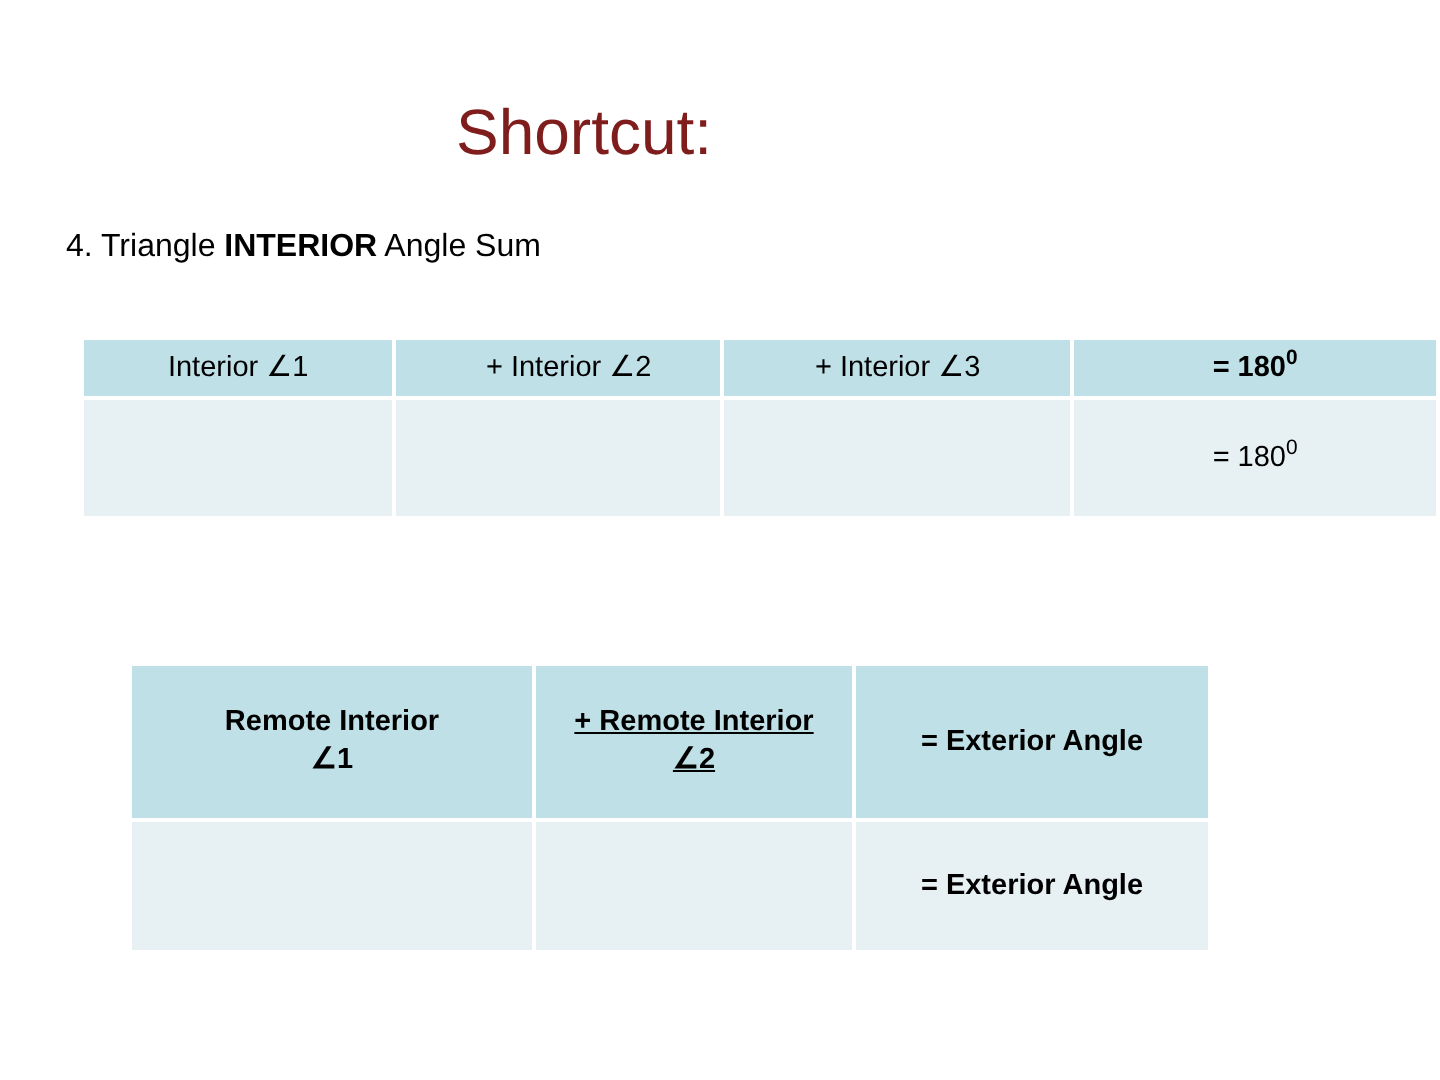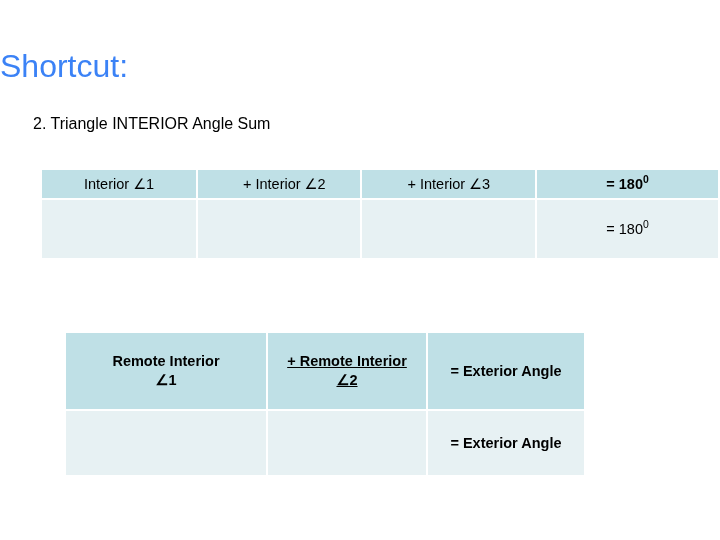--- a/index.html
+++ b/index.html
@@ -22,40 +22,40 @@
     width: 720px;
     height: 540px;
   }
 
   
   .slide-title {
     position: absolute;
     left: 0;
     top: 46px;
     width: 584px;
-    text-align: left;
+    text-align: center;
     font-size: 32px;
     font-weight: normal;
     line-height: 40px;
     letter-spacing: 0px;
-    color: #3b82f6;
+    color: #7f1d1d;
   }
 
   
   .section-heading {
     position: absolute;
     font-size: 16px;
     font-weight: normal;
     line-height: 20px;
     color: #000000;
     white-space: nowrap;
   }
   #heading-1 { left: 33px; top: 114px; }
   #heading-2 { left: 68px; top: 285px; }
-  .section-heading b { font-weight: normal; }
+  .section-heading b { font-weight: bold; }
 
   
   .tbl {
     position: absolute;
     border-collapse: separate;
     border-spacing: 2px;
     table-layout: fixed;
   }
   .tbl td {
     padding: 0;
@@ -91,21 +91,21 @@
   #table-interior .body-cell { font-weight: normal; }
   #table-interior .hdr.strong { font-weight: bold; }
 
   
   #table-exterior {
     left: 64px;
     top: 331px;
   }
   #table-exterior .e1 { width: 200px; }
   #table-exterior .e2 { width: 158px; text-decoration: underline; }
-  #table-exterior .e3 { width: 156px; }
+  #table-exterior .e3 { width: 176px; }
   #table-exterior tr.row-head td { height: 76px; }
   #table-exterior tr.row-blank td { height: 64px; }
   #table-exterior td { font-weight: bold; }
 
   sup.deg {
     font-size: 0.72em;
     vertical-align: super;
     line-height: 0;
   }
 
@@ -113,21 +113,21 @@
   .cell-text { display: block; }
 </style>
 </head>
 <body>
 
 <div class="slide">
 
   <div class="slide-title">Shortcut:</div>
 
   <div class="section-heading" id="heading-1">
-    <span>2. Triangle </span><b>INTERIOR</b><span> Angle Sum</span>
+    <span>4. Triangle </span><b>INTERIOR</b><span> Angle Sum</span>
   </div>
 
   <table class="tbl" id="table-interior">
     <tbody>
       <tr class="row-head">
         <td class="hdr c1">Interior ∠1</td>
         <td class="hdr c2">+ Interior ∠2</td>
         <td class="hdr c3">+ Interior ∠3</td>
         <td class="hdr c4 strong"><span class="nowrap"><span>= 180</span><sup class="deg">0</sup></span></td>
       </tr>

